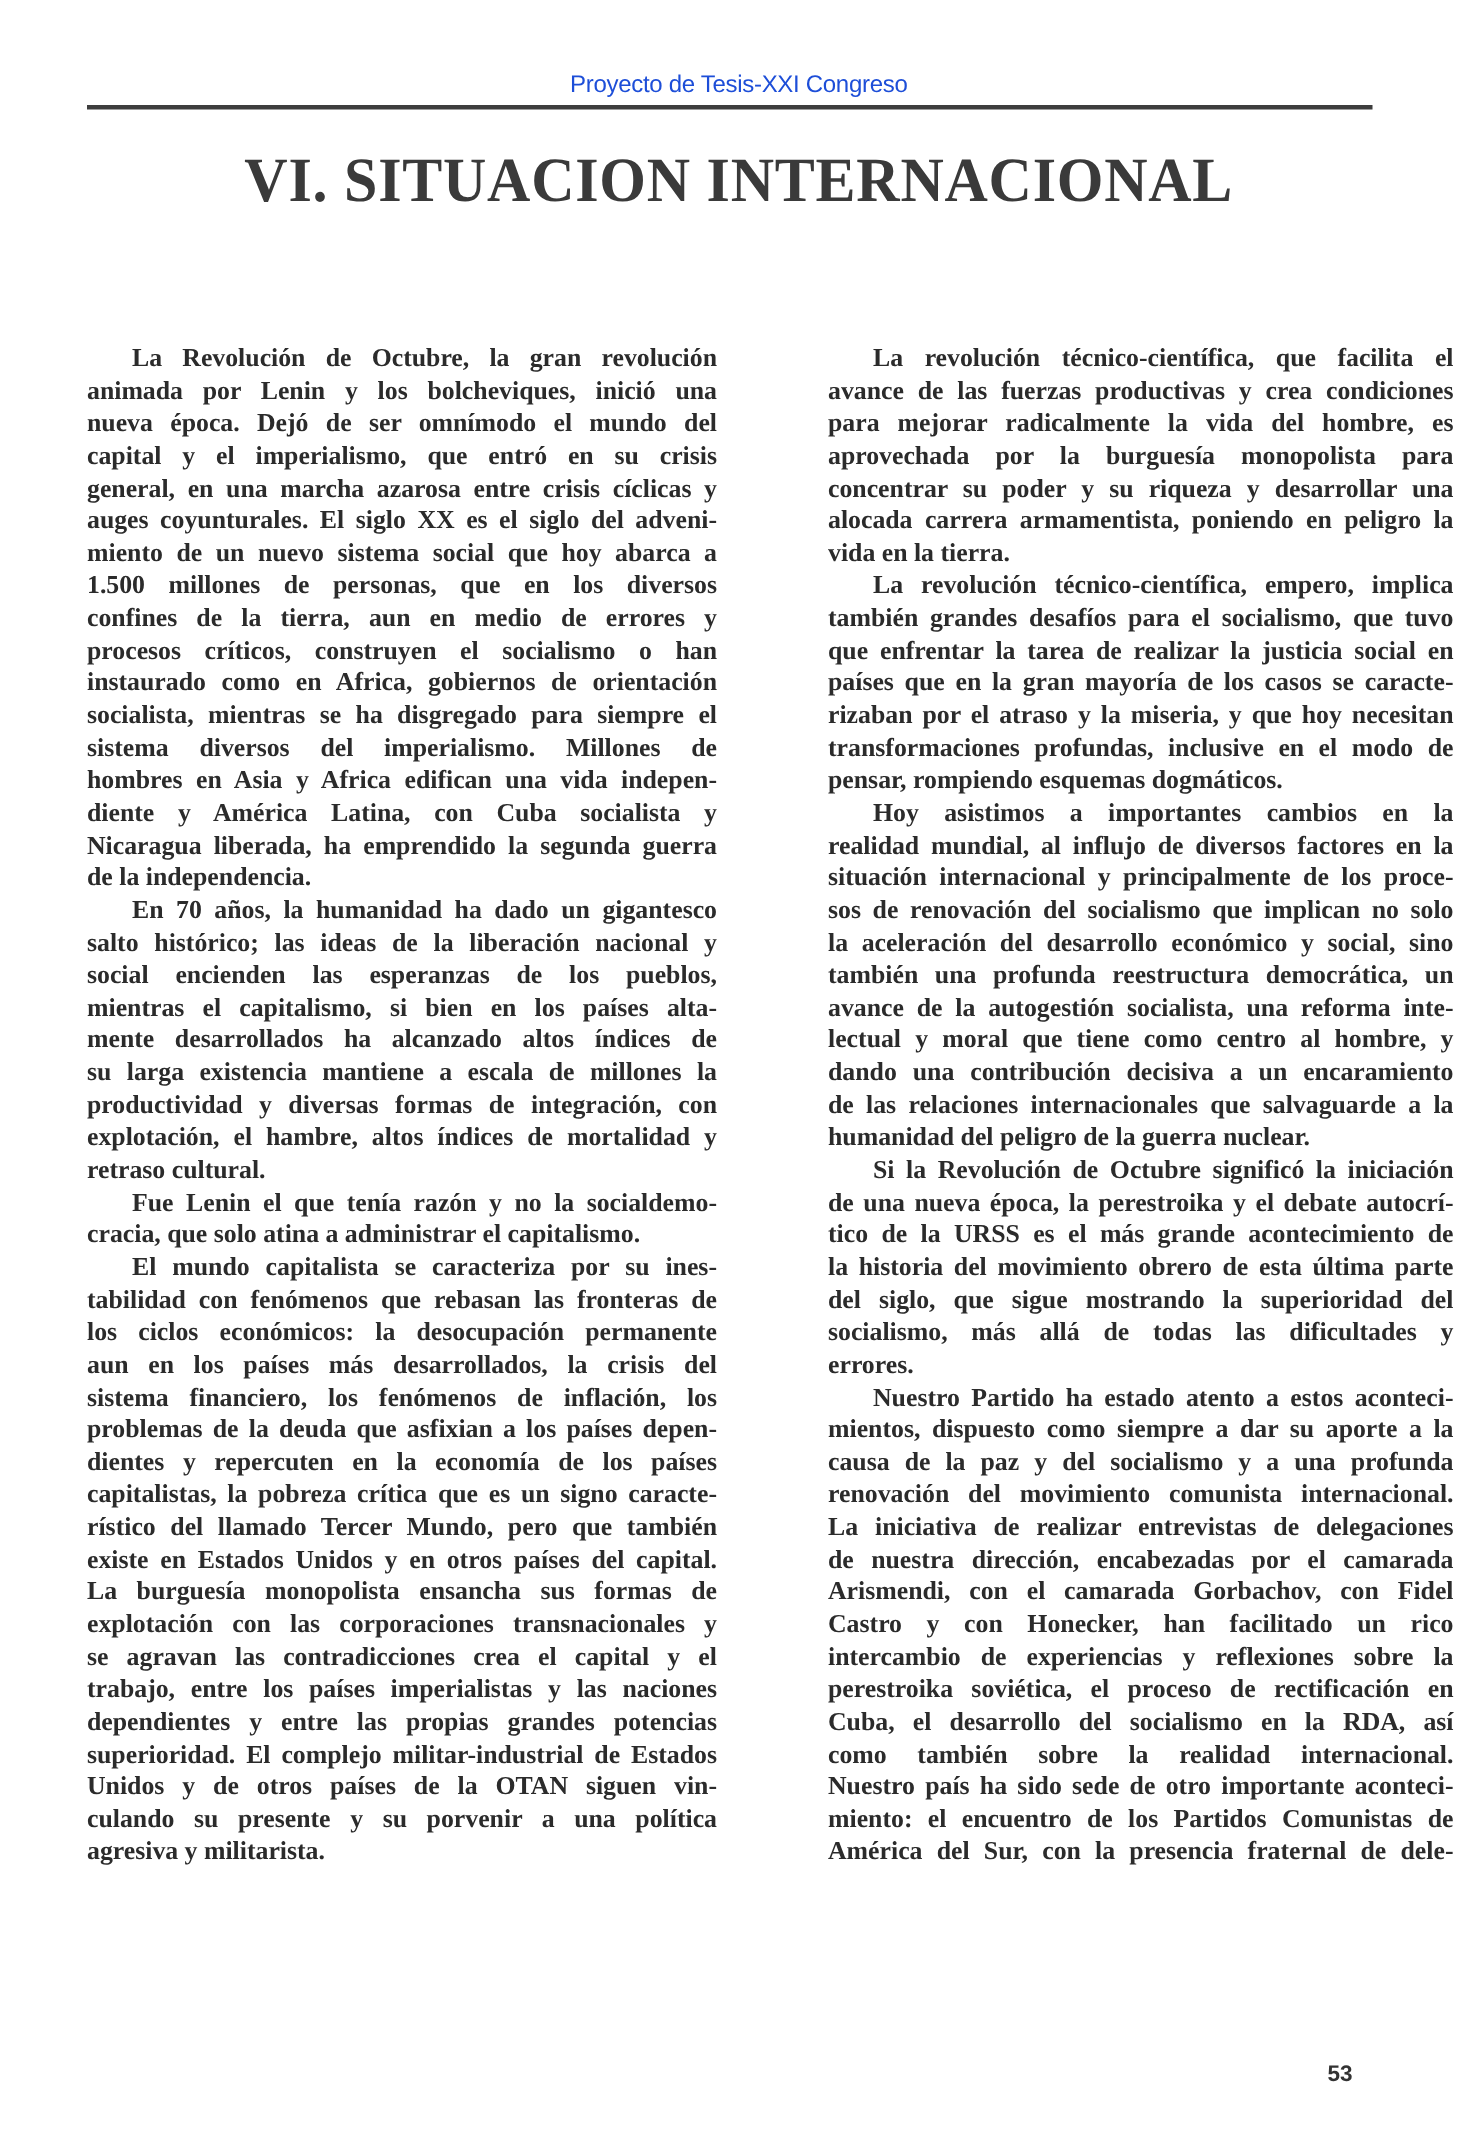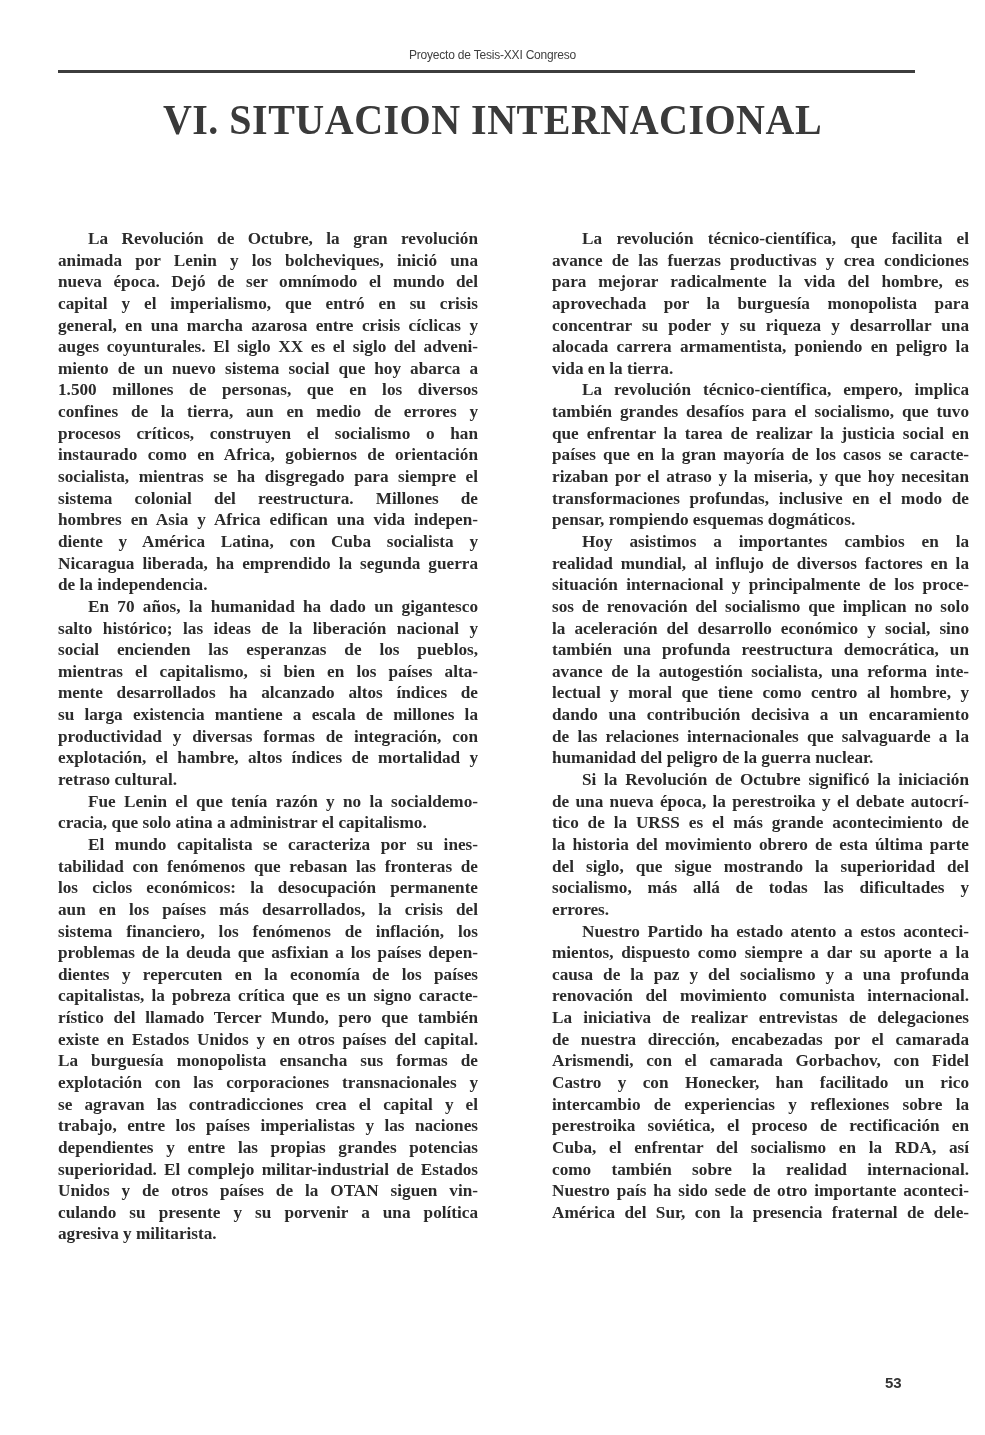--- a/index.html
+++ b/index.html
@@ -1,19 +1,19 @@
 <!DOCTYPE html>
 <html><head>
 <meta charset="utf-8">
 <style>
   html, body { margin: 0; padding: 0; background: #ffffff; }
   body { width: 985px; height: 1435px; position: relative; overflow: hidden; color: #2a2a2a; }
   .running-header {
     position: absolute; top: 48px; left: 0; width: 985px; text-align: center;
-    font-family: "Liberation Sans", sans-serif; font-size: 12px; color: #404040; letter-spacing: -0.2px;
+    font-family: "Liberation Sans", sans-serif; font-size: 16px; color: #1d4ed8; letter-spacing: -0.2px;
   }
   .header-rule {
     position: absolute; top: 70px; left: 58px; width: 857px; height: 3px; background: #3d3d3d;
   }
   .chapter-title {
     position: absolute; top: 96px; left: 0; width: 985px; text-align: center;
     font-family: "Liberation Serif", serif; font-weight: bold; font-size: 40px; color: #3a3a3a;
     letter-spacing: 0.5px; transform: scaleY(1.05);
   }
   .column {
@@ -46,21 +46,21 @@
       <span class="line">nueva época. Dejó de ser omnímodo el mundo del</span>
       <span class="line">capital y el imperialismo, que entró en su crisis</span>
       <span class="line">general, en una marcha azarosa entre crisis cíclicas y</span>
       <span class="line">auges coyunturales. El siglo XX es el siglo del adveni-</span>
       <span class="line">miento de un nuevo sistema social que hoy abarca a</span>
       <span class="line">1.500 millones de personas, que en los diversos</span>
       <span class="line">confines de la tierra, aun en medio de errores y</span>
       <span class="line">procesos críticos, construyen el socialismo o han</span>
       <span class="line">instaurado como en Africa, gobiernos de orientación</span>
       <span class="line">socialista, mientras se ha disgregado para siempre el</span>
-      <span class="line">sistema colonial del reestructura. Millones de</span>
+      <span class="line">sistema diversos del imperialismo. Millones de</span>
       <span class="line">hombres en Asia y Africa edifican una vida indepen-</span>
       <span class="line">diente y América Latina, con Cuba socialista y</span>
       <span class="line">Nicaragua liberada, ha emprendido la segunda guerra</span>
       <span class="line last">de la independencia.</span>
     </div>
     <div>
       <span class="line indent">En 70 años, la humanidad ha dado un gigantesco</span>
       <span class="line">salto histórico; las ideas de la liberación nacional y</span>
       <span class="line">social encienden las esperanzas de los pueblos,</span>
       <span class="line">mientras el capitalismo, si bien en los países alta-</span>
@@ -141,20 +141,21 @@
       <span class="line indent">Nuestro Partido ha estado atento a estos aconteci-</span>
       <span class="line">mientos, dispuesto como siempre a dar su aporte a la</span>
       <span class="line">causa de la paz y del socialismo y a una profunda</span>
       <span class="line">renovación del movimiento comunista internacional.</span>
       <span class="line">La iniciativa de realizar entrevistas de delegaciones</span>
       <span class="line">de nuestra dirección, encabezadas por el camarada</span>
       <span class="line">Arismendi, con el camarada Gorbachov, con Fidel</span>
       <span class="line">Castro y con Honecker, han facilitado un rico</span>
       <span class="line">intercambio de experiencias y reflexiones sobre la</span>
       <span class="line">perestroika soviética, el proceso de rectificación en</span>
-      <span class="line">Cuba, el enfrentar del socialismo en la RDA, así</span>
+      <span class="line">Cuba, el desarrollo del socialismo en la RDA, así</span>
       <span class="line">como también sobre la realidad internacional.</span>
       <span class="line">Nuestro país ha sido sede de otro importante aconteci-</span>
+      <span class="line">miento: el encuentro de los Partidos Comunistas de</span>
       <span class="line">América del Sur, con la presencia fraternal de dele-</span>
     </div>
   </div>
 
 <div class="page-number">53</div>
 
 </body></html>

